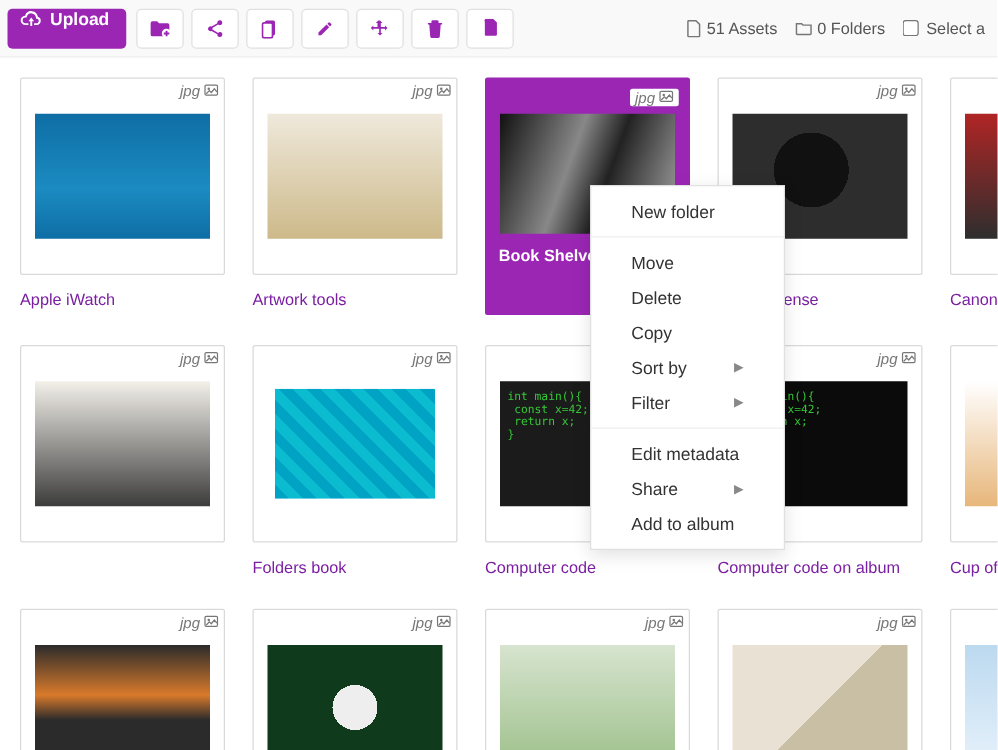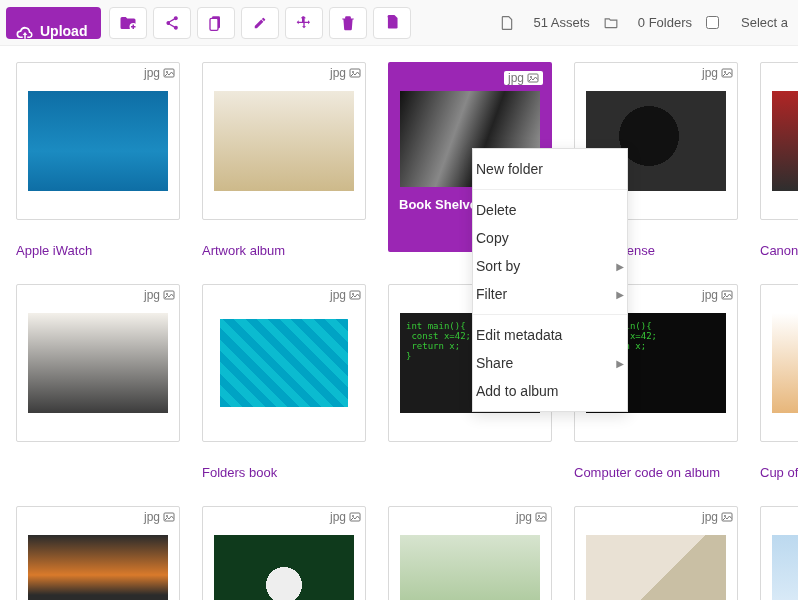--- a/index.html
+++ b/index.html
@@ -22,21 +22,21 @@
   height: 46px;
 }
 .upload-btn {
   background: #9b26b4;
   color: #fff;
   border: none;
   border-radius: 4px;
   padding: 0 14px 0 10px;
   height: 32px;
   display: flex;
-  align-items: flex-end;
+  align-items: flex-start;
   font-size: 14px;
   font-weight: 600;
   cursor: pointer;
   margin-right: 8px;
 }
 .upload-btn svg { margin-right: 6px; }
 .tool-btn {
   background: #fff;
   border: 1px solid #e0e0e0;
   border-radius: 4px;
@@ -50,21 +50,21 @@
 }
 .spacer { flex: 1; }
 .status-group {
   display: flex;
   align-items: center;
   gap: 14px;
   color: #555;
   font-size: 13px;
   padding-right: 4px;
 }
-.status-item { display: flex; align-items: center; gap: 20px; }
+.status-item { display: flex; align-items: center; gap: 4px; }
 .status-item input[type=checkbox] { margin-right: 2px; }
 .grid {
   padding: 16px 16px 0 16px;
   display: grid;
   grid-template-columns: repeat(5, 164px);
   gap: 24px 22px;
   width: 798px;
 }
 .card { width: 164px; }
 .thumb {
@@ -79,34 +79,35 @@
   justify-content: center;
   overflow: hidden;
 }
 .ext-chip {
   position: absolute;
   top: 3px;
   right: 4px;
   font-size: 12px;
   color: #777;
   display: flex;
-  align-items: center;
+  align-items: flex-start;
   gap: 3px;
+  font-style: italic;
 }
 .thumb-img {
   width: 140px;
   height: 100px;
   background: #888;
   position: relative;
   overflow: hidden;
 }
 .caption {
   color: #7b1fa2;
   font-size: 13px;
-  margin-top: 23px;
+  margin-top: 12px;
   line-height: 1.3;
 }
 .card.selected .thumb {
   border: 3px solid #9b26b4;
   background: #9b26b4;
   height: 190px;
   display: block;
 }
 .card.selected .thumb-img {
   margin: 26px auto 0 auto;
@@ -134,21 +135,21 @@
   width: 156px;
   background: #fff;
   border: 1px solid #e0e0e0;
   box-shadow: 0 4px 14px rgba(0,0,0,0.12);
   font-size: 14px;
   color: #333;
   padding: 6px 0;
   z-index: 100;
 }
 .menu-item {
-  padding: 6px 3px;
+  padding: 6px 32px;
   display: flex;
   align-items: center;
   justify-content: space-between;
   cursor: pointer;
 }
 .menu-sep { height: 1px; background: #eee; margin: 6px 0; }
 .chev { color: #888; font-size: 10px; }
 
 .img-watch { background: linear-gradient(#0e6ea5, #1b8bc1 60%, #0e6ea5); }
 .img-tools { background: linear-gradient(#efe9dc, #cdb98a); }
@@ -271,21 +272,21 @@
           <span>jpg</span>
           <svg width="12" height="12" viewBox="0 0 24 24">
             <rect x="2" y="4" width="20" height="16" rx="2" fill="none" stroke="#777" stroke-width="2"></rect>
             <circle cx="8" cy="10" r="2" fill="#777"></circle>
             <path d="M4 18l5-5 3 3 5-6 4 5" fill="none" stroke="#777" stroke-width="2"></path>
           </svg>
         </div>
         <div class="thumb-img img-tools"></div>
       </div>
       <div class="capwrap">
-        <div class="caption">Artwork album</div>
+        <div class="caption">Artwork tools</div>
       </div>
     </div>
     <div class="card selected">
       <div class="thumb">
         <div class="ext-chip">
           <span>jpg</span>
           <svg width="12" height="12" viewBox="0 0 24 24">
             <rect x="2" y="4" width="20" height="16" rx="2" fill="none" stroke="#777" stroke-width="2"></rect>
             <circle cx="8" cy="10" r="2" fill="#777"></circle>
             <path d="M4 18l5-5 3 3 5-6 4 5" fill="none" stroke="#777" stroke-width="2"></path>
@@ -353,20 +354,23 @@
         <div class="ext-chip">
           <span>jpg</span>
           <svg width="12" height="12" viewBox="0 0 24 24">
             <rect x="2" y="4" width="20" height="16" rx="2" fill="none" stroke="#777" stroke-width="2"></rect>
             <circle cx="8" cy="10" r="2" fill="#777"></circle>
             <path d="M4 18l5-5 3 3 5-6 4 5" fill="none" stroke="#777" stroke-width="2"></path>
           </svg>
         </div>
         <div class="thumb-img img-code1 code-lines"></div>
       </div>
+      <div class="capwrap">
+        <div class="caption">Computer code</div>
+      </div>
     </div>
     <div class="card">
       <div class="thumb">
         <div class="ext-chip">
           <span>jpg</span>
           <svg width="12" height="12" viewBox="0 0 24 24">
             <rect x="2" y="4" width="20" height="16" rx="2" fill="none" stroke="#777" stroke-width="2"></rect>
             <circle cx="8" cy="10" r="2" fill="#777"></circle>
             <path d="M4 18l5-5 3 3 5-6 4 5" fill="none" stroke="#777" stroke-width="2"></path>
           </svg>
@@ -457,20 +461,23 @@
         <div class="caption"></div>
       </div>
     </div>
   </div>
 
 <div class="context-menu">
   <div class="menu-item">
       <span>New folder</span>
     </div>
   <div class="menu-sep"></div>
+  <div class="menu-item">
+      <span>Move</span>
+    </div>
   <div class="menu-item">
       <span>Delete</span>
     </div>
   <div class="menu-item">
       <span>Copy</span>
     </div>
   <div class="menu-item">
       <span>Sort by</span>
       <span class="chev">▶</span>
     </div>

